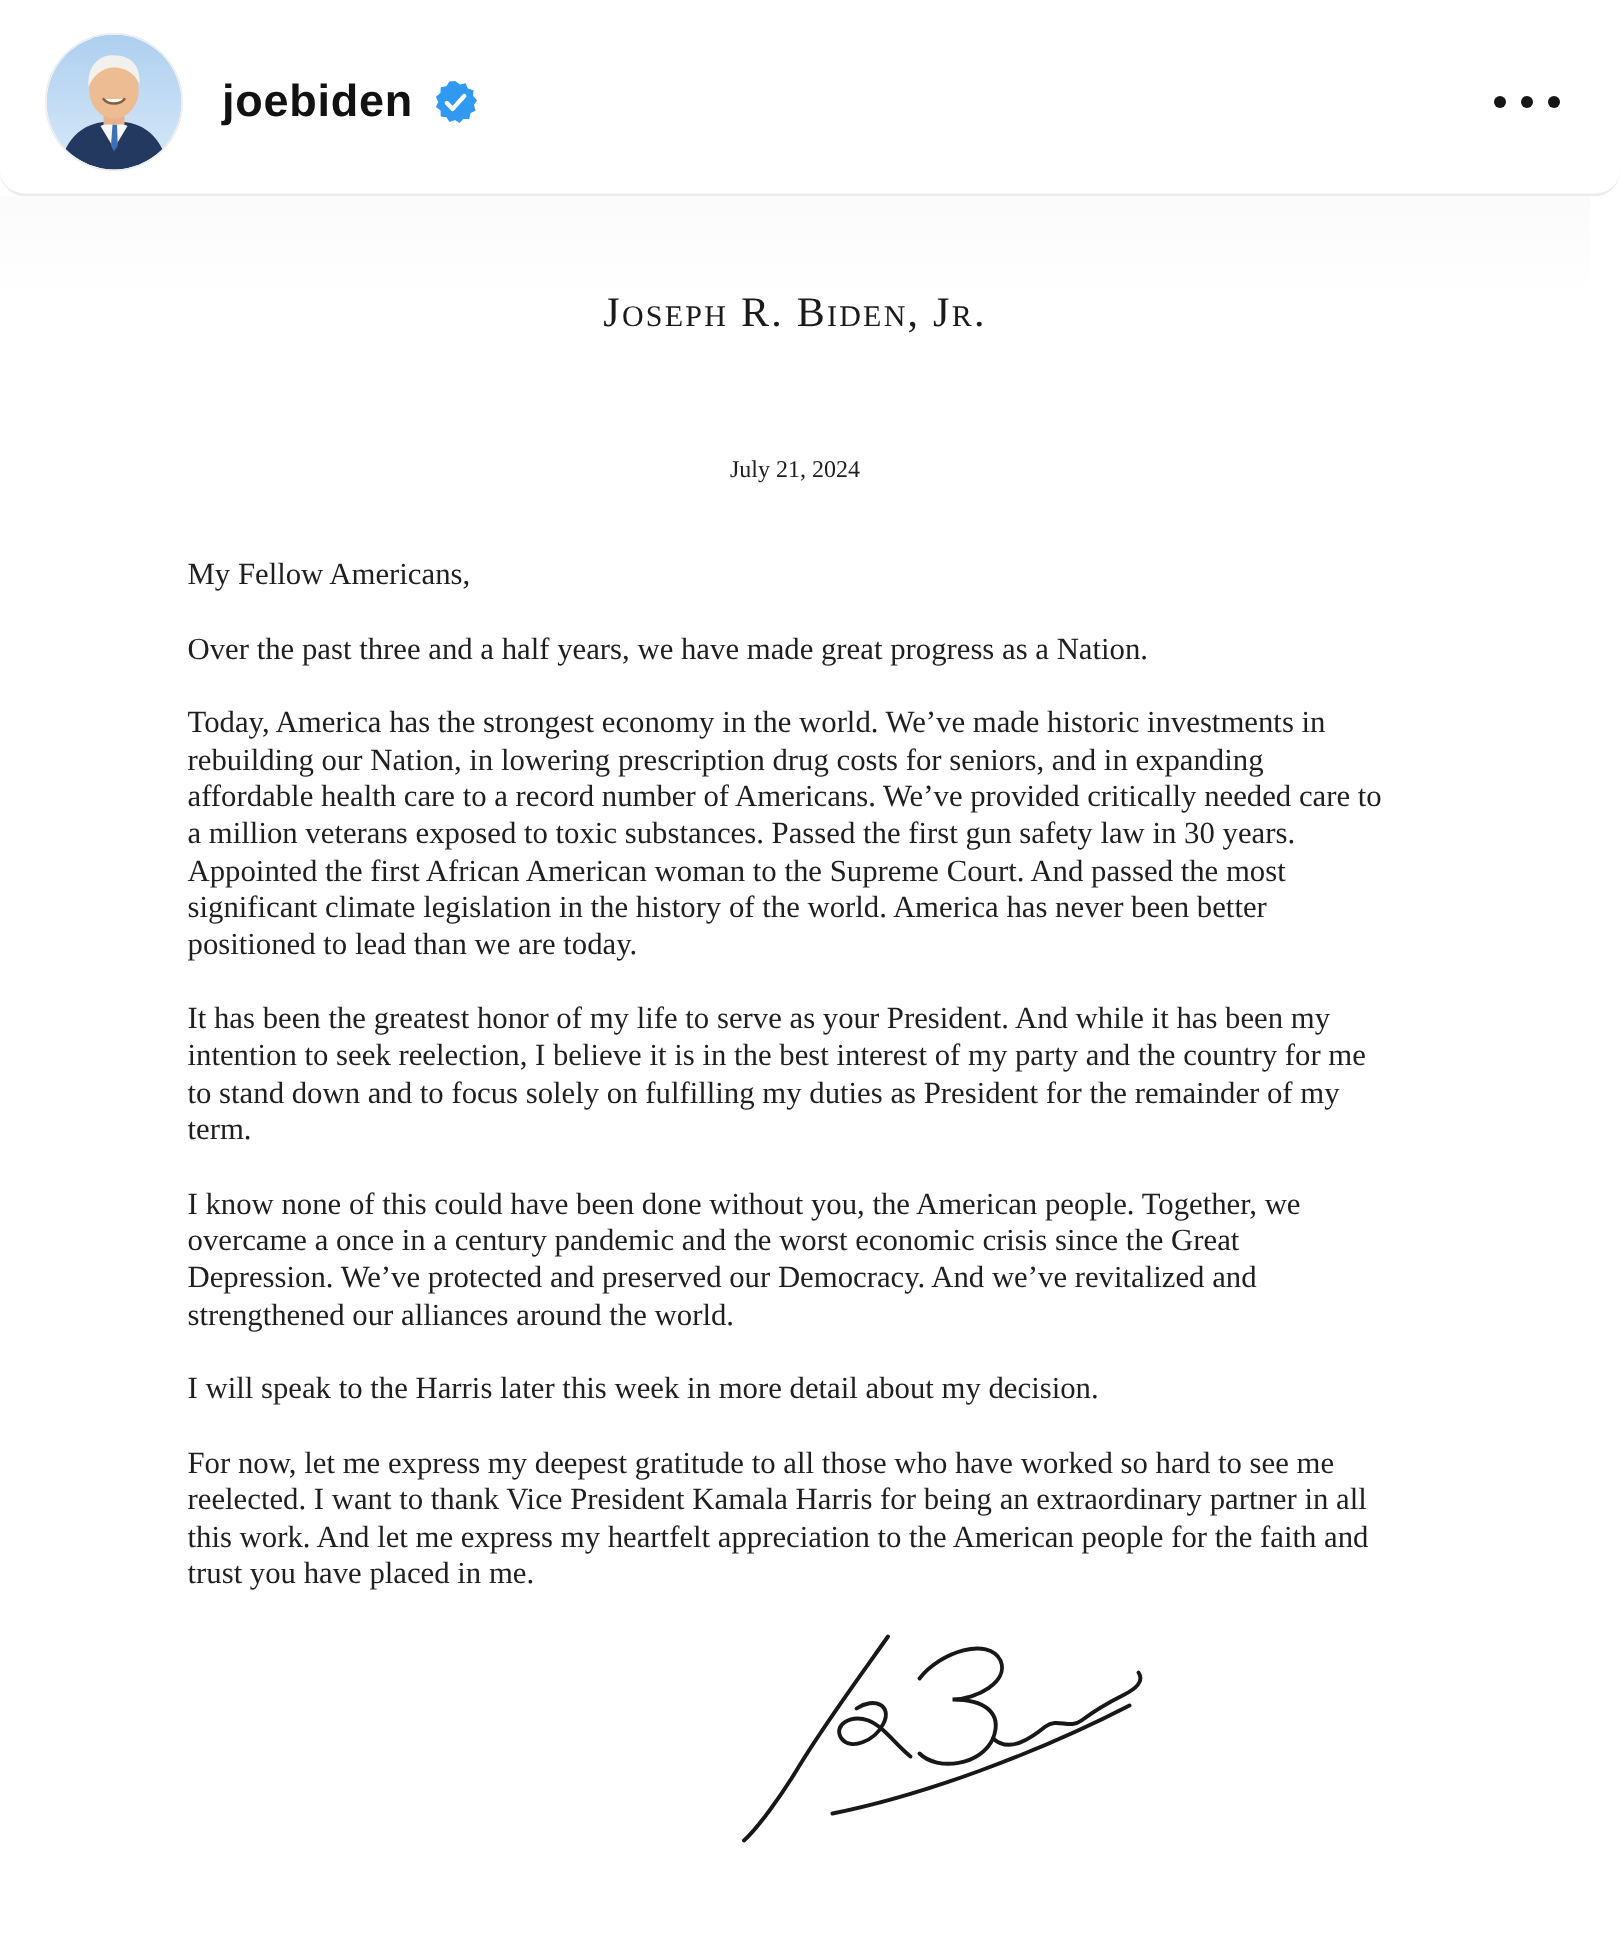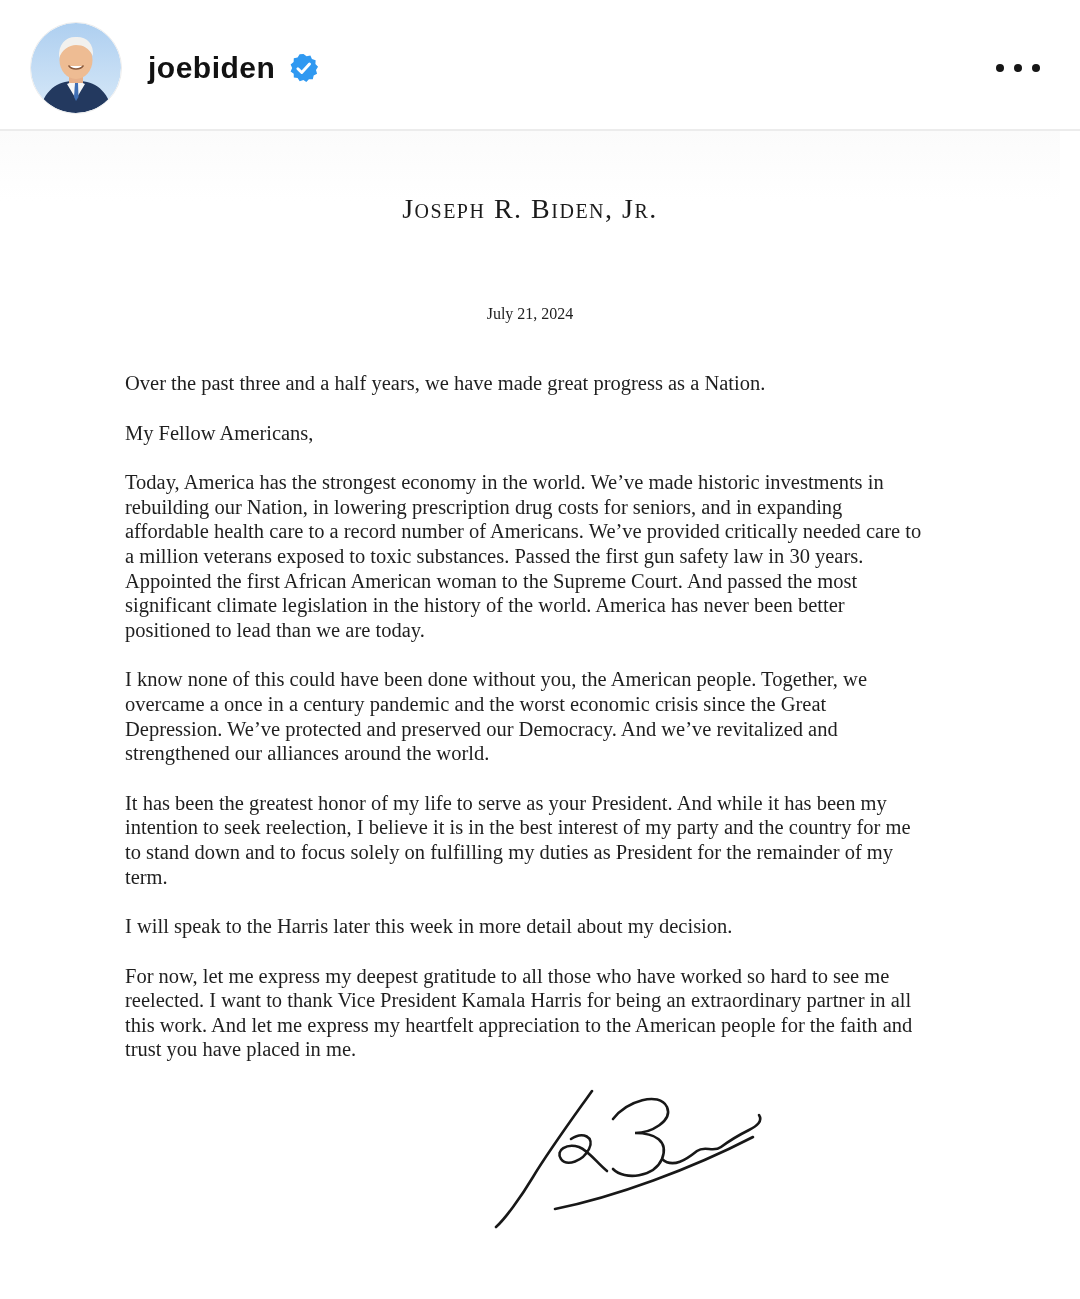--- a/index.html
+++ b/index.html
@@ -7,20 +7,21 @@
   body { font-family: "Liberation Sans", sans-serif; }
 
   
   .post-header {
     height: 131px;
     display: flex;
     align-items: center;
     padding: 7px 36px 0 30px;
     background: #fff;
     border-bottom: 2px solid #ececec;
+    border-radius: 17px;
   }
   .avatar-wrap {
     width: 92px; height: 92px;
     border-radius: 50%;
     overflow: hidden;
     flex: 0 0 auto;
     border: 1px solid rgba(0,0,0,0.08);
     cursor: pointer;
   }
   .username {
@@ -141,25 +142,25 @@
   </button>
 </div>
 
 <div class="letter">
 
   <div class="letterhead">Joseph R. Biden, Jr.</div>
 
   <div class="letter-date">July 21, 2024</div>
 
   <div class="letter-body">
+    <p>My Fellow Americans,</p>
     <p>Over the past three and a half years, we have made great progress as a Nation.</p>
-    <p>My Fellow Americans,</p>
     <p>Today, America has the strongest economy in the world. We’ve made historic investments in rebuilding our Nation, in lowering prescription drug costs for seniors, and in expanding affordable health care to a record number of Americans. We’ve provided critically needed care to a million veterans exposed to toxic substances. Passed the first gun safety law in 30 years. Appointed the first African American woman to the Supreme Court. And passed the most significant climate legislation in the history of the world. America has never been better positioned to lead than we are today.</p>
+    <p>It has been the greatest honor of my life to serve as your President. And while it has been my intention to seek reelection, I believe it is in the best interest of my party and the country for me to stand down and to focus solely on fulfilling my duties as President for the remainder of my term.</p>
     <p>I know none of this could have been done without you, the American people. Together, we overcame a once in a century pandemic and the worst economic crisis since the Great Depression. We’ve protected and preserved our Democracy. And we’ve revitalized and strengthened our alliances around the world.</p>
-    <p>It has been the greatest honor of my life to serve as your President. And while it has been my intention to seek reelection, I believe it is in the best interest of my party and the country for me to stand down and to focus solely on fulfilling my duties as President for the remainder of my term.</p>
     <p>I will speak to the Harris later this week in more detail about my decision.</p>
     <p>For now, let me express my deepest gratitude to all those who have worked so hard to see me reelected. I want to thank Vice President Kamala Harris for being an extraordinary partner in all this work. And let me express my heartfelt appreciation to the American people for the faith and trust you have placed in me.</p>
   </div>
 
   <svg class="signature" viewBox="0 0 320 152">
     <g fill="none" stroke="#181818" stroke-width="2.6" stroke-linecap="round">
 
       <path d="M 137,4 C 120,28 95,62 78,90 C 66,110 50,132 41,140"></path>
 
       <path d="M 116,52 C 128,44 140,50 134,62 C 128,74 112,80 106,72 C 100,63 112,56 124,60 C 134,64 142,76 152,84"></path>

